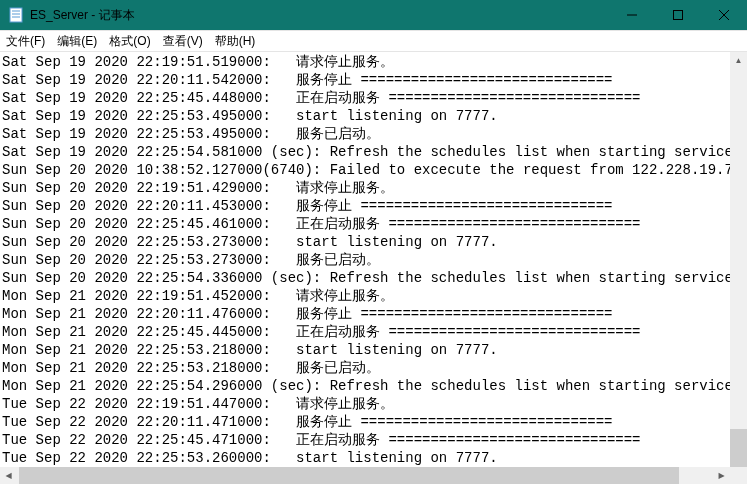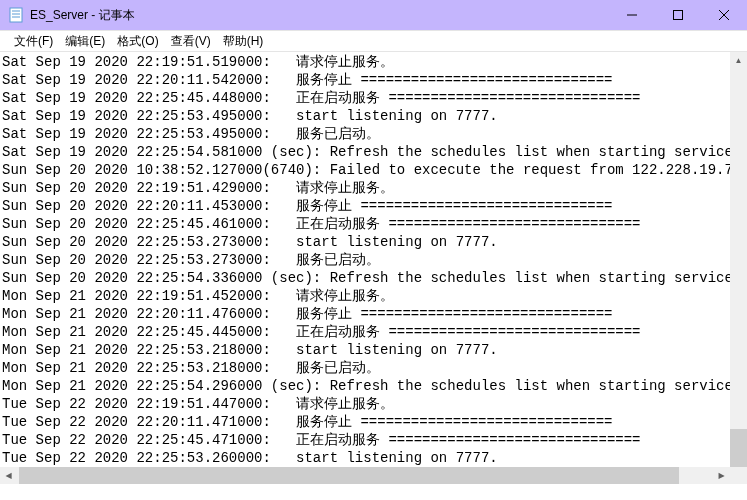--- a/index.html
+++ b/index.html
@@ -1,21 +1,21 @@
 <!DOCTYPE html>
 <html><head>
 <meta charset="utf-8">
 <style>
   html,body{margin:0;padding:0;width:747px;height:500px;font-family:"Segoe UI","Microsoft YaHei",sans-serif;background:#fff;overflow:hidden}
-  .titlebar{height:30px;display:flex;align-items:center;background:#c4b5fd;border-bottom:1px solid #e5e5e5}
+  .titlebar{height:30px;display:flex;align-items:center;background:#0f766e;border-bottom:1px solid #e5e5e5}
   .tb-icon{width:16px;height:16px;margin:0 6px 0 8px}
   .tb-title{flex:0 0 auto;font-size:12px;color:#000;white-space:nowrap}
   .tb-spacer{flex:1}
   .tb-btn{width:46px;height:30px;display:flex;align-items:center;justify-content:center;font-size:10px;color:#000}
-  .menubar{height:20px;display:flex;align-items:center;padding:0 8px;font-size:12px;border-bottom:1px solid #e5e5e5}
+  .menubar{height:20px;display:flex;align-items:center;padding:0 0;font-size:12px;border-bottom:1px solid #e5e5e5}
   .menuitem{padding:1px 6px;cursor:pointer}
   .content{position:relative;height:432px;overflow:hidden}
   .text{font-family:"Courier New","SimSun",monospace;font-size:14px;line-height:18px;white-space:pre;padding:1px 2px;color:#000}
   .watermark{position:absolute;right:36px;bottom:31px;font-size:14px;color:#333;font-family:"Microsoft YaHei",sans-serif;pointer-events:none;background:rgba(248,248,248,0.9);padding:0 2px}
   .scroll-h{position:absolute;left:0;right:17px;bottom:0;height:17px;background:#f0f0f0;display:flex;align-items:center}
   .scroll-v{position:absolute;right:0;top:0;bottom:17px;width:17px;background:#f0f0f0;display:flex;flex-direction:column;align-items:center}
   .scroll-corner{position:absolute;right:0;bottom:0;width:17px;height:17px;background:#f0f0f0}
   .sbtn{width:17px;height:17px;display:flex;align-items:center;justify-content:center;color:#606060;font-size:10px}
   .htrack{flex:1;height:17px;position:relative}
   .vtrack{flex:1;width:17px;position:relative}

